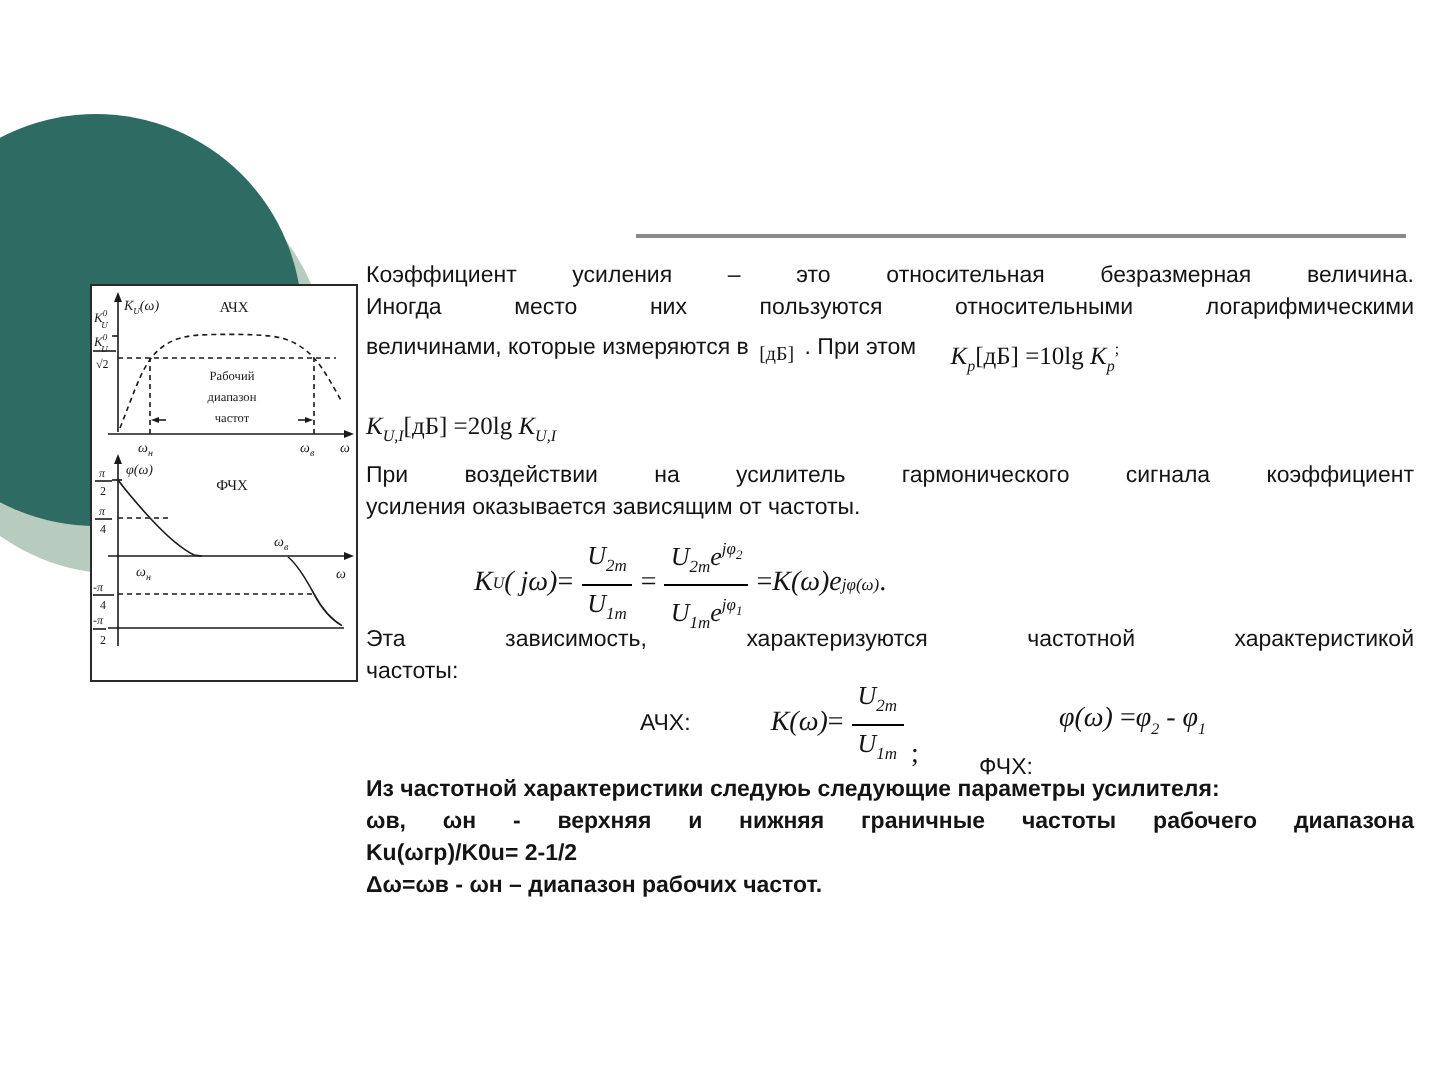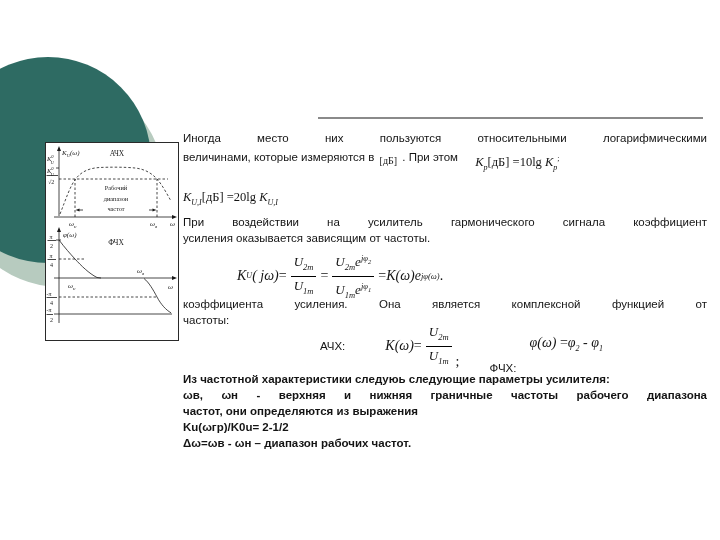--- a/index.html
+++ b/index.html
@@ -112,20 +112,21 @@
         <text x="5" y="180" font-size="6">2</text>
         <text x="23" y="146" font-style="italic"><tspan>ω</tspan><tspan dy="2" font-size="5">н</tspan></text>
         <text x="92" y="131" font-style="italic"><tspan>ω</tspan><tspan dy="2" font-size="5">в</tspan></text>
         <text x="123" y="147" font-style="italic">ω</text>
       </g>
     </svg>
   </div>
 
   <div class="textcol">
 
+    <div class="jline">Коэффициент усиления – это относительная безразмерная величина.</div>
     <div class="jline">Иногда место них пользуются относительными логарифмическими</div>
     <div class="lline">
       <span>величинами, которые измеряются в</span>
       <span class="fm db">[дБ]</span>
       <span> . При этом</span>
       <span class="fm fkp"><span class="v">K</span><sub>p</sub><span>[дБ]</span><span> =10lg </span><span class="v">K</span><sub>p</sub><sup>;</sup></span>
     </div>
 
     <div class="lline fm fkui"><span class="v">K</span><sub>U,I</sub><span>[дБ]</span><span> =20lg </span><span class="v">K</span><sub>U,I</sub></div>
 
@@ -145,40 +146,39 @@
         <span class="frac">
           <span class="num"><span class="v">U</span><sub>2m</sub><span class="v">e</span><sup class="esup"><span>jφ</span><sub>2</sub></sup></span>
           <span class="den"><span class="v">U</span><sub>1m</sub><span class="v">e</span><sup class="esup"><span>jφ</span><sub>1</sub></sup></span>
         </span>
         <span>=</span>
         <span class="v">K(ω)e</span>
         <sup class="esup">jφ(ω)</sup>
         <span>.</span>
     </div>
 
-    <div class="jline">коэффициента усиления. Она является комплексной функцией от</div>
+    <div class="jline">Эта зависимость, характеризуются частотной характеристикой</div>
     <div class="lline">частоты:</div>
 
     <div class="achline">
       <span class="lbl">АЧХ:</span>
       <span class="fm f1">
           <span class="v">K(ω)</span>
           <span> =</span>
           <span class="frac">
             <span class="num"><span class="v">U</span><sub>2m</sub></span>
             <span class="den"><span class="v">U</span><sub>1m</sub></span>
           </span>
           <span class="semi-low">;</span>
         </span>
       <span class="lbl2">ФЧХ:</span>
       <span class="fm f2"><span class="v">φ(ω)</span><span> =</span><span class="v">φ</span><sub>2</sub><span> - </span><span class="v">φ</span><sub>1</sub></span>
     </div>
 
     <div class="p4">
       <div class="lline">Из частотной характеристики следуюь следующие параметры усилителя:</div>
       <div class="jline">ωв, ωн - верхняя и нижняя граничные частоты рабочего диапазона</div>
-      <div class="lline">частот, они определяются из выражения</div>
       <div class="lline">Ku(ωгр)/K0u= 2-1/2</div>
       <div class="lline">Δω=ωв - ωн – диапазон рабочих частот.</div>
     </div>
 
   </div>
 </div>
 
 </body></html>

